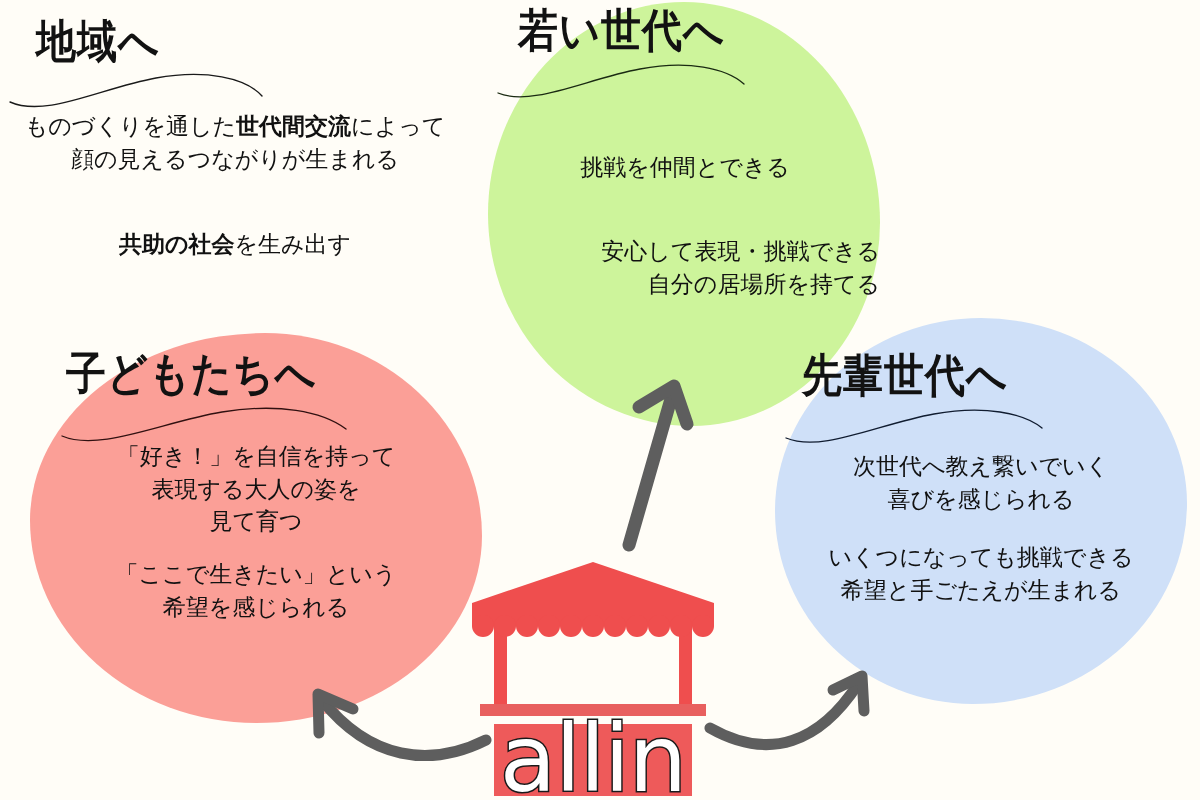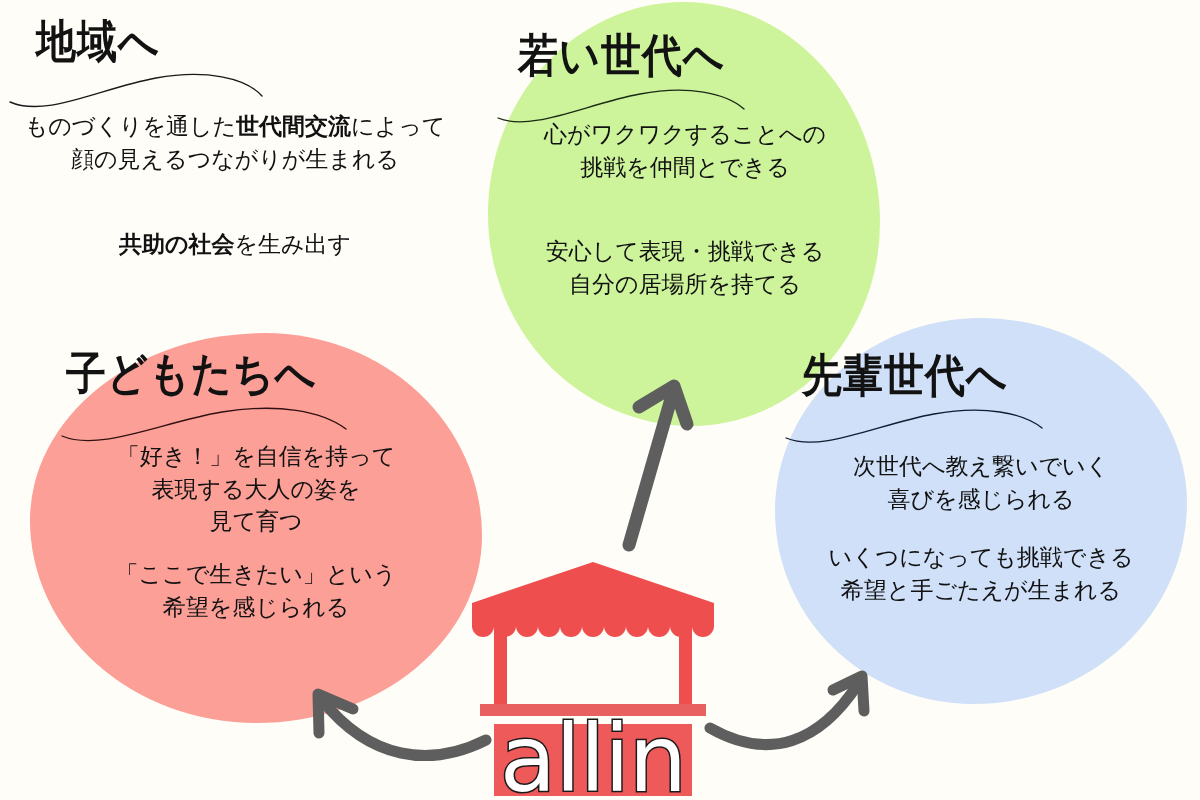--- a/index.html
+++ b/index.html
@@ -127,33 +127,33 @@
     <div class="para">
       <span>ものづくりを通した</span><span class="bold">世代間交流</span><span>によって</span><br>
       <span>顔の見えるつながりが生まれる</span>
     </div>
     <div class="para">
       <br>
       <span class="bold">共助の社会</span><span>を生み出す</span>
     </div>
   </div>
 
-  <div class="heading-wrap" style="left:518px; top:32px;">
+  <div class="heading-wrap" style="left:518px; top:7px;">
     <div class="heading">若い世代へ</div>
     <svg class="swoosh" style="left:-24px; top:46px;" width="260" height="46" viewBox="0 0 260 46">
       <path d="M4 40 C 38 54, 92 26, 146 16 C 194 7, 232 15, 250 31" fill="none" stroke="#1a2a12" stroke-width="1.3" stroke-linecap="round"></path>
     </svg>
   </div>
 
   <div class="btext" style="left:490px; top:118px; width:390px;">
     <div class="para">
-      <span>心がワクワクすることへの</span><br>
+      <br>
       <span>挑戦を仲間とできる</span>
     </div>
-    <div class="para" style="margin-top:52px;">
+    <div class="para" style="margin-top:52px;text-align:right;">
       <span>安心して表現・挑戦できる</span><br>
       <span>自分の居場所を持てる</span>
     </div>
   </div>
 
   <div class="heading-wrap" style="left:66px; top:350px;">
     <div class="heading">子どもたちへ</div>
     <svg class="swoosh" style="left:-8px; top:46px;" width="300" height="46" viewBox="0 0 300 46">
       <path d="M4 40 C 42 56, 104 26, 164 16 C 220 7, 264 15, 288 33" fill="none" stroke="#301010" stroke-width="1.3" stroke-linecap="round"></path>
     </svg>

